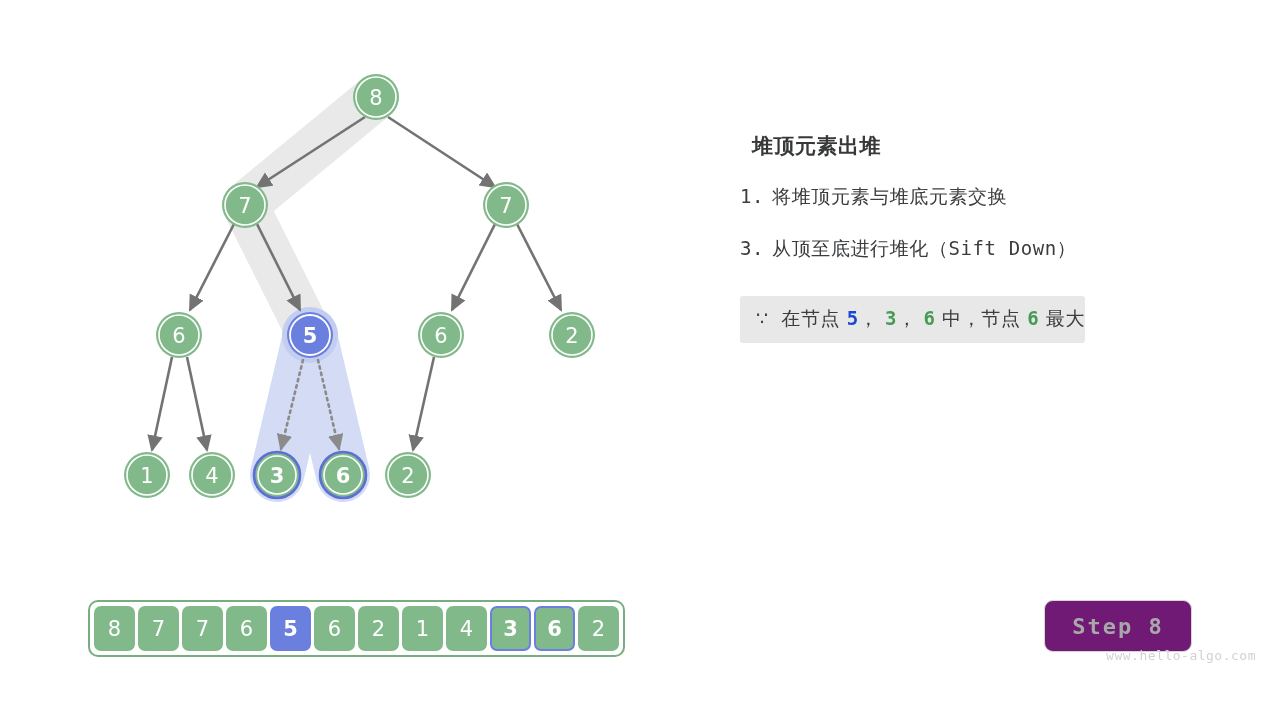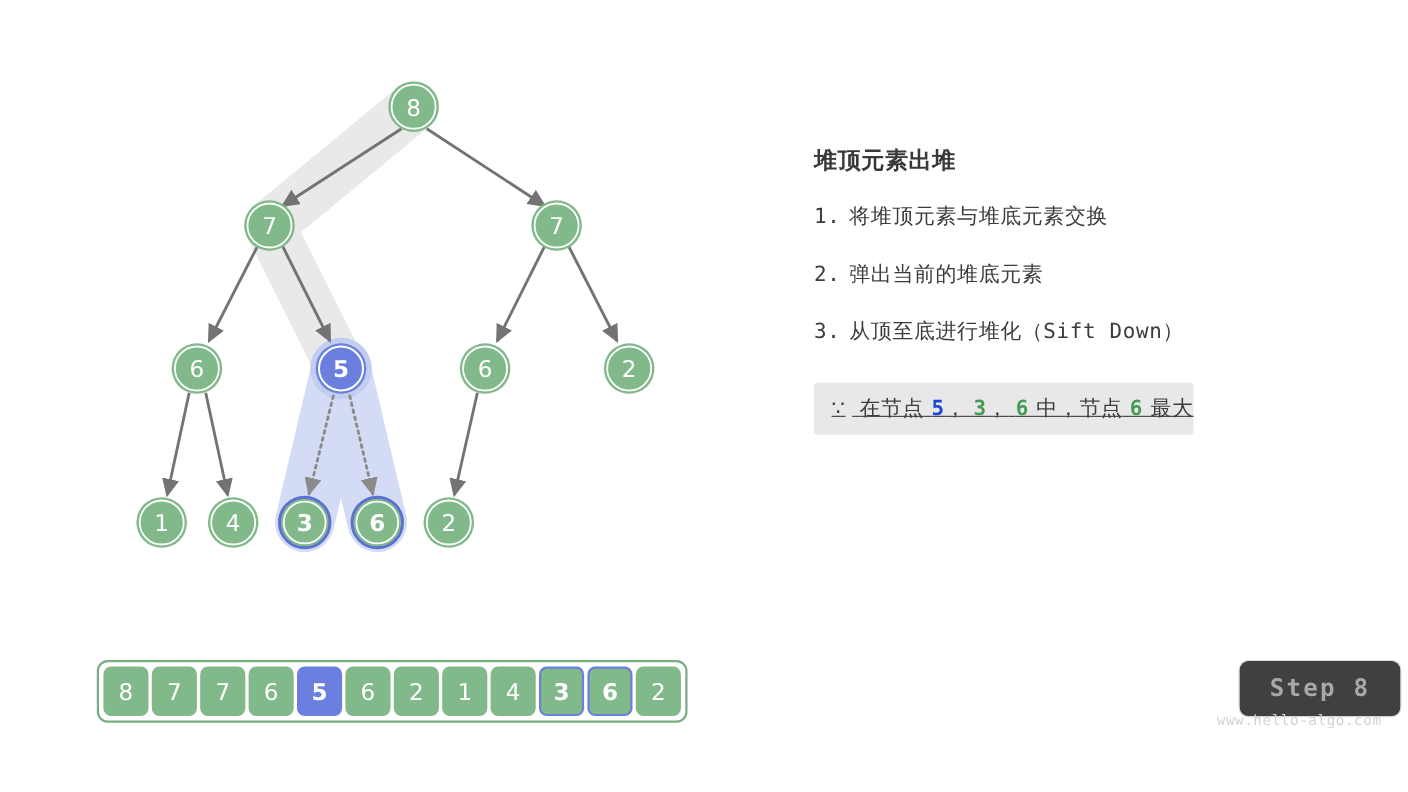--- a/index.html
+++ b/index.html
@@ -40,21 +40,21 @@
     position: absolute;
     left: 740px;
     top: 132px;
     width: 470px;
   }
   #panel-title {
     font-size: 21px;
     font-weight: bold;
     color: #37383a;
     letter-spacing: 0.5px;
-    margin: 0 0 24px 0;
+    margin: 0 0 24px 12px;
   }
   .step-line {
     font-size: 19px;
     color: #3b3c3e;
     margin: 14px 0 26px 0;
     letter-spacing: 0.6px;
     white-space: nowrap;
     font-family: "DejaVu Sans", "Liberation Sans", sans-serif;
   }
   .step-line .idx {
@@ -68,21 +68,20 @@
     margin-top: 8px;
     background: #e8e8e8;
     border-radius: 3px;
     padding: 10px 0 11px 16px;
     font-size: 19px;
     color: #3b3c3e;
     letter-spacing: 0.6px;
     white-space: nowrap;
     display: inline-block;
     font-family: "DejaVu Sans", "Liberation Sans", sans-serif;
-    text-decoration: underline;
   }
   #conclusion .because {
     margin-right: 6px;
   }
   #conclusion .num-blue {
     color: #1a46d6;
     font-weight: bold;
     font-family: "DejaVu Sans Mono", "Liberation Mono", monospace;
   }
   #conclusion .num-green {
@@ -124,27 +123,27 @@
   }
   .cell.blue-edge {
     background: #81b98a;
     border-color: #6b7fdf;
     font-weight: bold;
   }
 
   
   #step-badge {
     position: absolute;
-    left: 1126px;
+    left: 1044px;
     top: 600px;
     width: 148px;
     height: 52px;
     border: 1px solid #d6d6d6;
     border-radius: 9px;
-    background: #404040;
+    background: #701a75;
     display: flex;
     align-items: center;
     justify-content: center;
     color: #a8a8a8;
     font-size: 22px;
     font-weight: bold;
     letter-spacing: 2px;
     font-family: "DejaVu Sans Mono", "Liberation Mono", monospace;
     box-sizing: border-box;
   }
@@ -275,23 +274,20 @@
         <text class="node-label" x="408" y="476">2</text>
       </g>
     </svg>
   </div>
 
   <div id="text-panel">
     <div id="panel-title">堆顶元素出堆</div>
 
     <div class="step-line">
       <span class="idx">1.</span><span>将堆顶元素与堆底元素交换</span>
-    </div>
-    <div class="step-line">
-      <span class="idx">2.</span><span>弹出当前的堆底元素</span>
     </div>
     <div class="step-line">
       <span class="idx">3.</span><span class="mono">从顶至底进行堆化（Sift Down）</span>
     </div>
 
     <div id="conclusion">
       <span class="because">∵</span>
       <span>在节点</span>
       <span class="num-blue">5</span><span>，</span>
       <span class="num-green">3</span><span>，</span>

